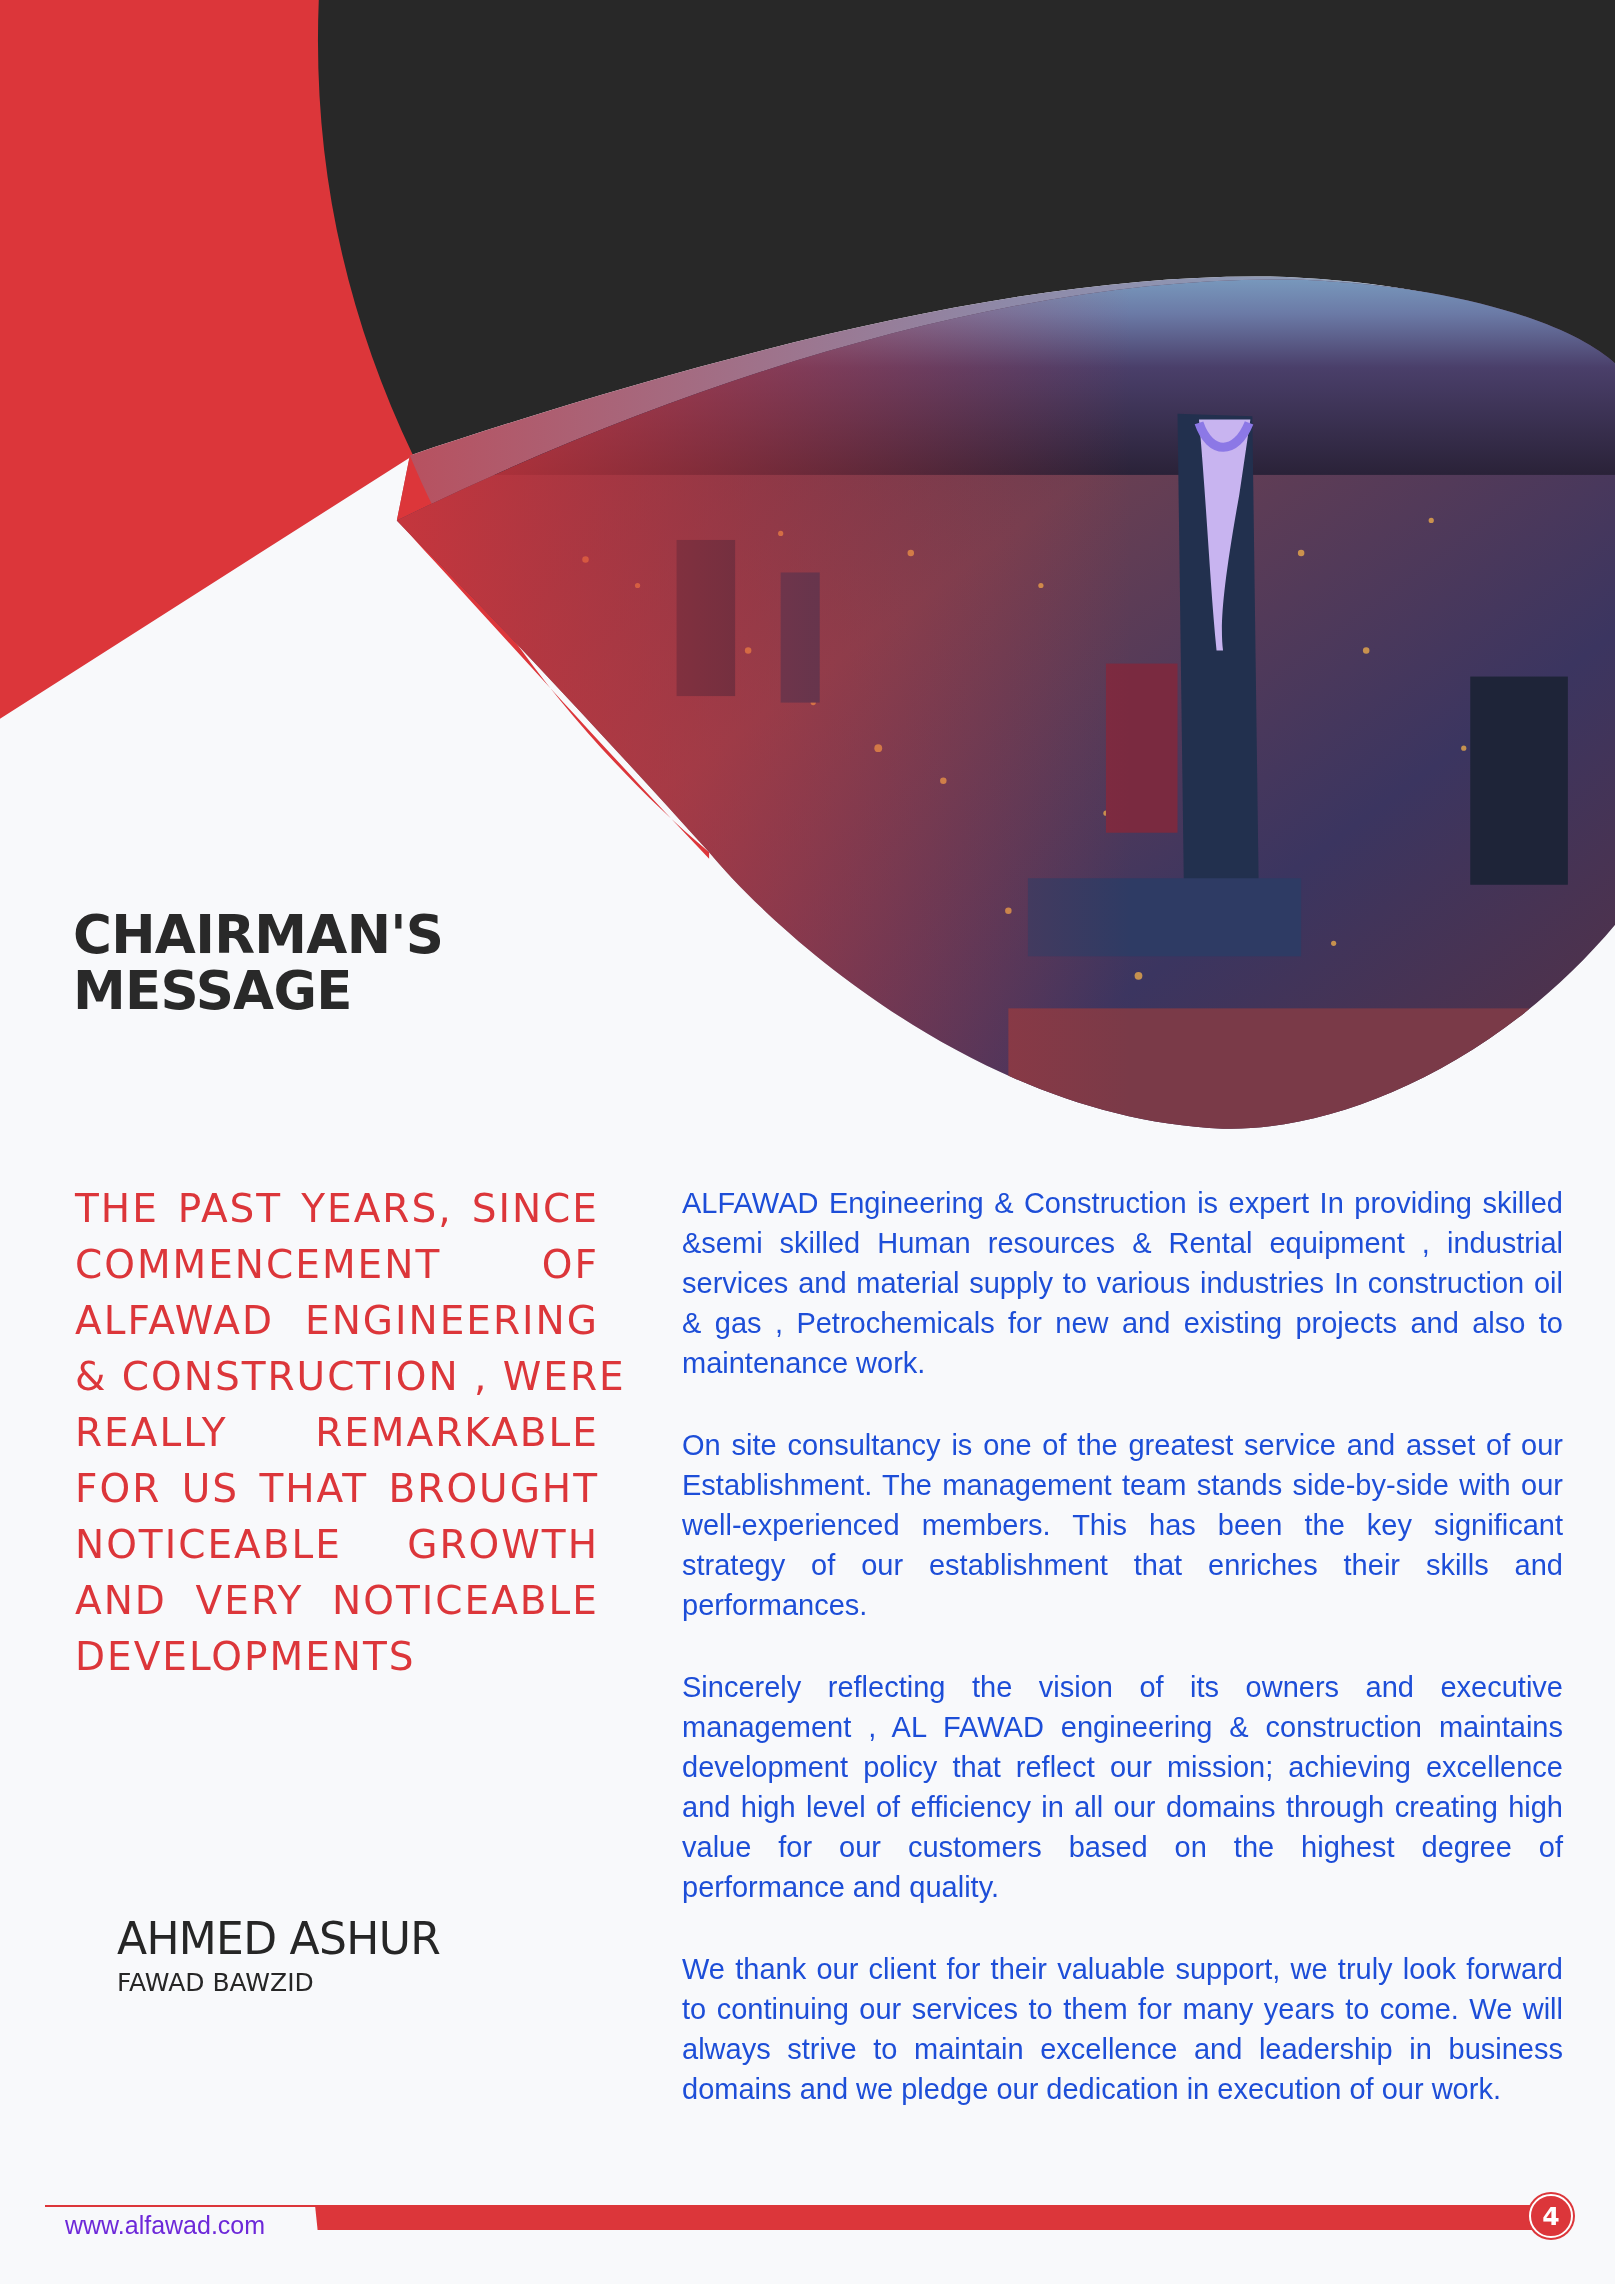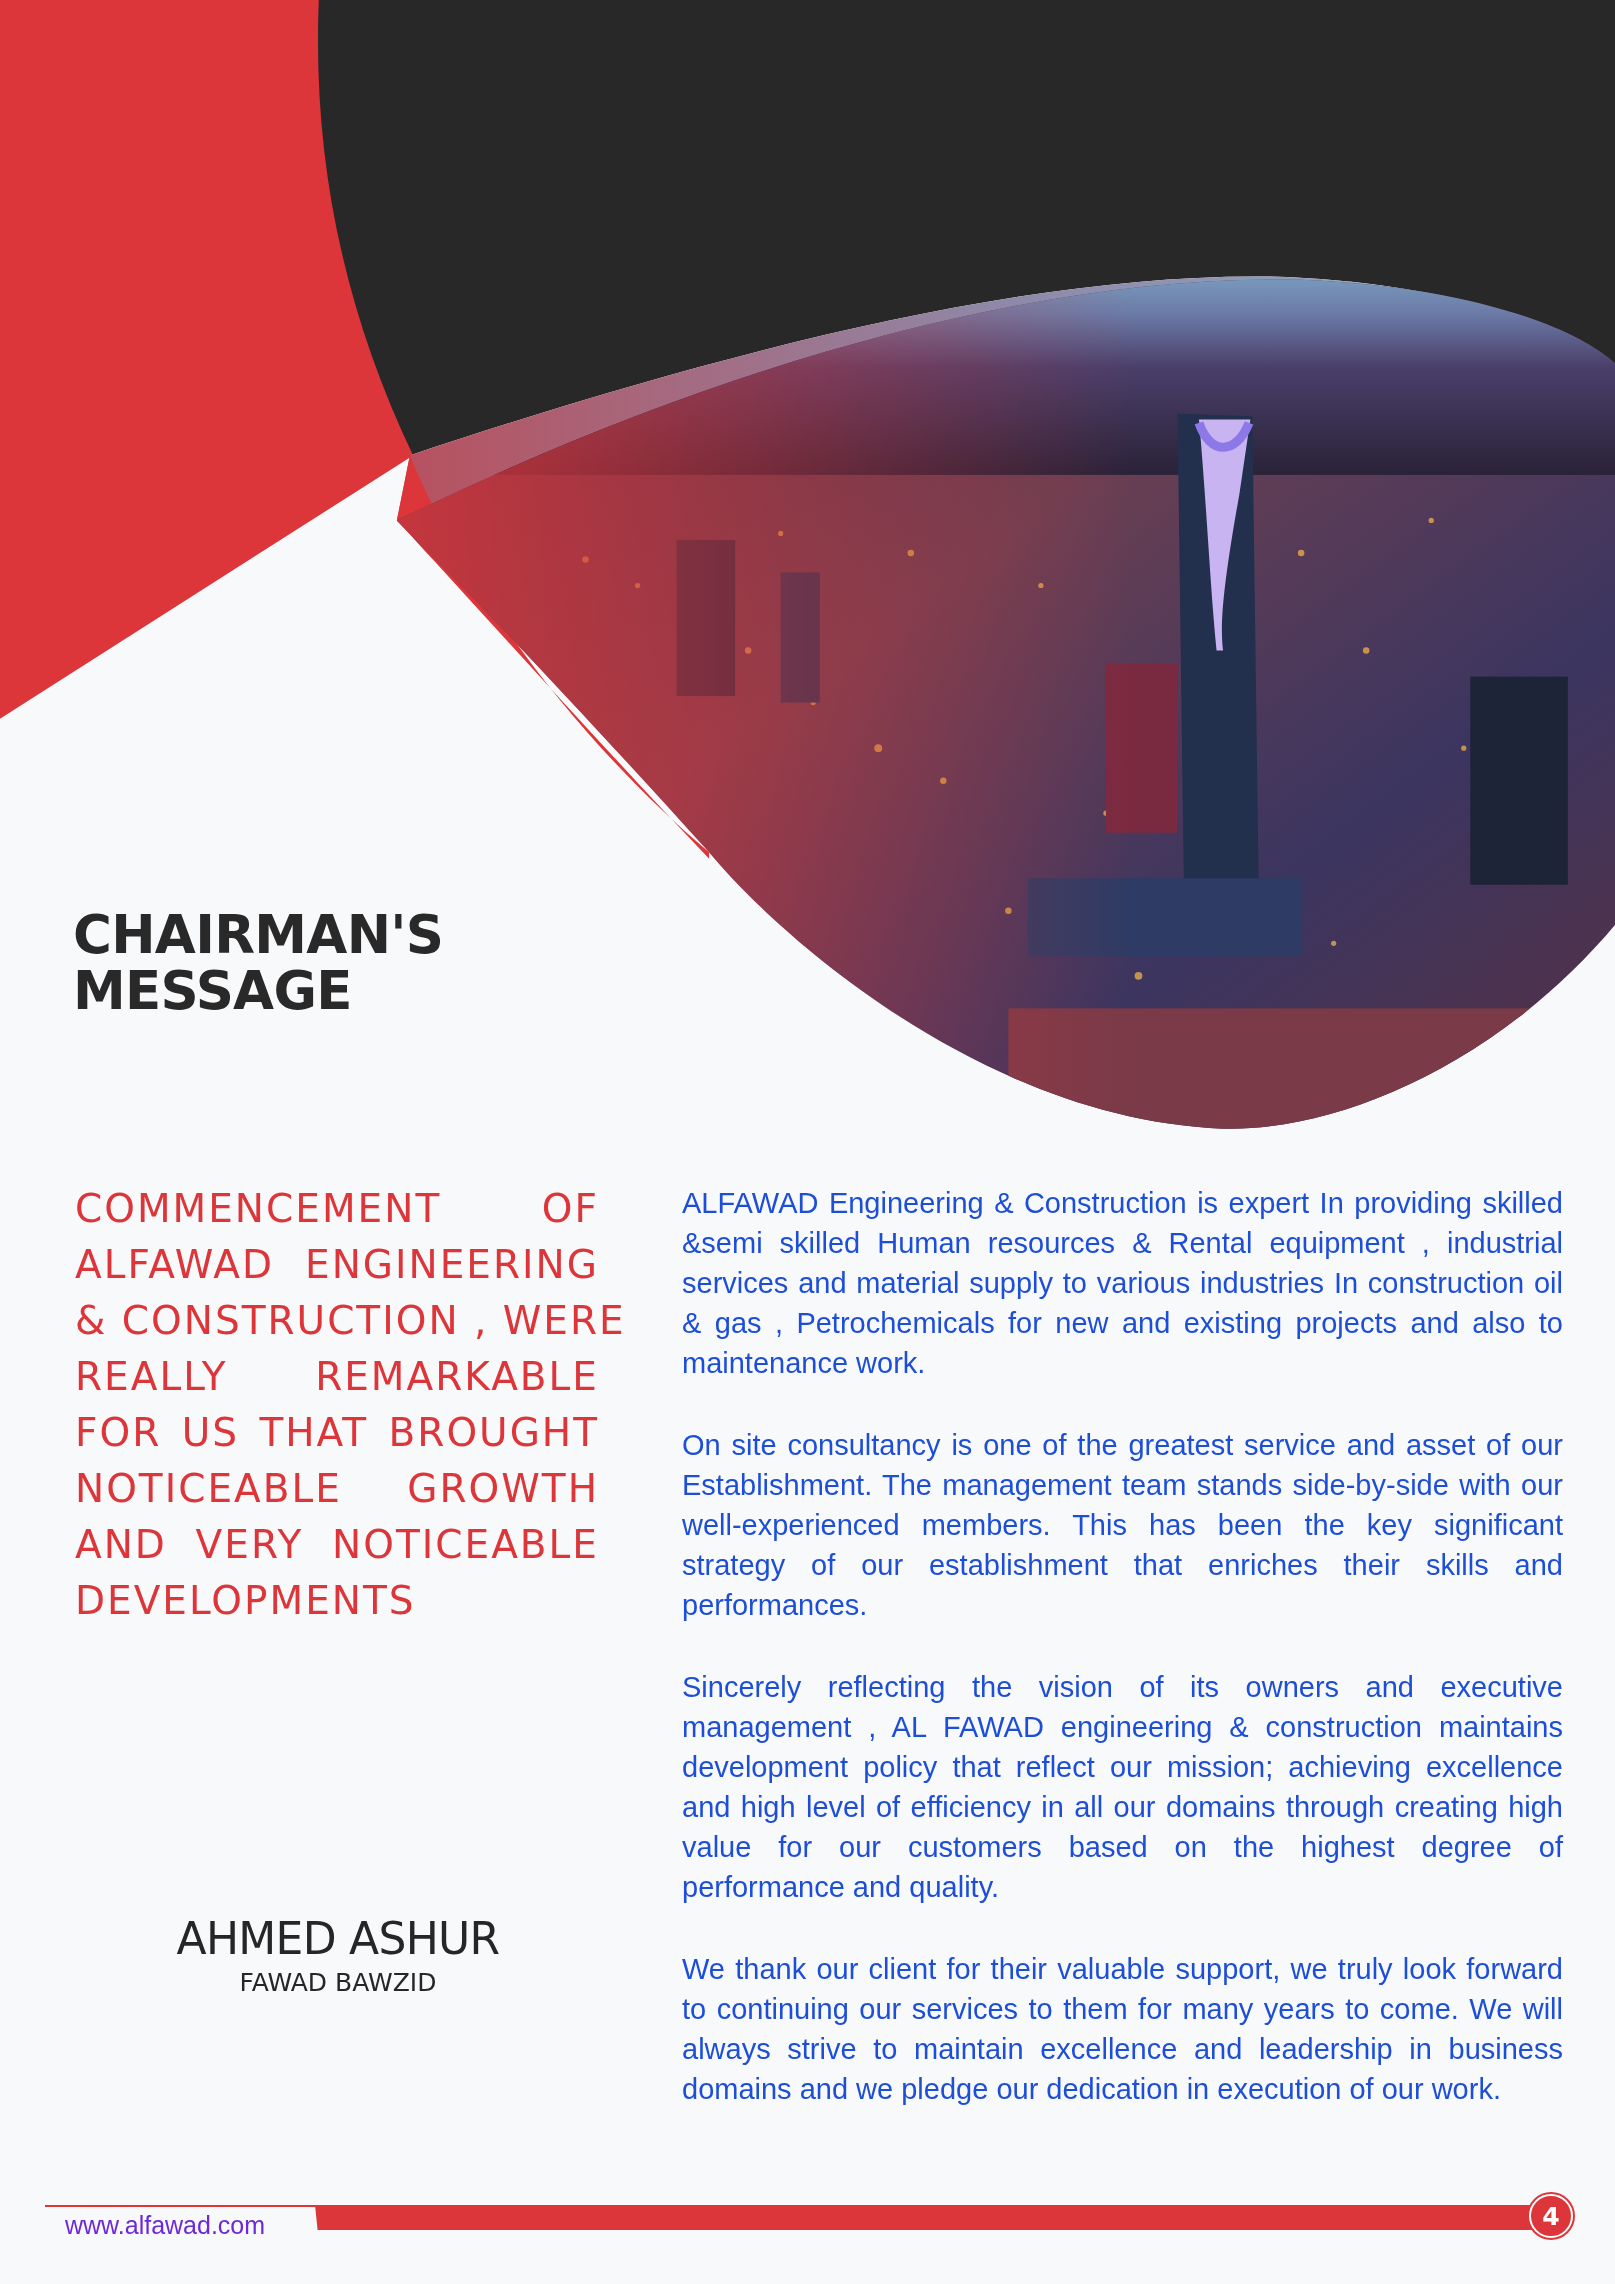--- a/index.html
+++ b/index.html
@@ -19,21 +19,21 @@
   .pull-quote {
     position: absolute; left: 75px; top: 1181px; width: 524px; z-index: 2;
     color: #dc363a; font-family: "DejaVu Sans", sans-serif;
     font-size: 39px; line-height: 56px; text-align: justify; text-align-last: left;
     letter-spacing: 2px; font-weight: normal;
   }
   .pull-quote span { display: block; text-align-last: justify; white-space: nowrap; }
   .pull-quote span.last { text-align-last: left; }
 
   .signature {
-    position: absolute; left: 117px; top: 1913px; width: 442px; text-align: center; z-index: 2;
+    position: absolute; left: 117px; top: 1913px; width: 442px; text-align: left; z-index: 2;
     color: #262626; font-family: "DejaVu Sans", sans-serif;
   }
   .signature .name { font-size: 44px; line-height: 51px; letter-spacing: -0.7px; }
   .signature .sub { font-size: 25px; line-height: 38px; letter-spacing: 0px; }
 
   .body-text {
     position: absolute; left: 662px; top: 1183px; width: 881px; z-index: 2;
     color: #1d4ed8; font-family: "Liberation Sans", sans-serif;
     font-size: 29px; line-height: 40px; text-align: justify; margin-left: 20px;
   }
@@ -137,20 +137,21 @@
     <rect x="600" y="400" width="1900" height="1400" fill="url(#redfade)"></rect>
   </g>
 </svg>
 
 <div class="title">
   <div>CHAIRMAN'S</div>
   <div>MESSAGE</div>
 </div>
 
 <div class="pull-quote">
+  <span>THE PAST YEARS, SINCE</span>
   <span>COMMENCEMENT OF</span>
   <span>ALFAWAD ENGINEERING</span>
   <span>&amp; CONSTRUCTION , WERE</span>
   <span>REALLY REMARKABLE</span>
   <span>FOR US THAT BROUGHT</span>
   <span>NOTICEABLE GROWTH</span>
   <span>AND VERY NOTICEABLE</span>
   <span class="last">DEVELOPMENTS</span>
 </div>
 

